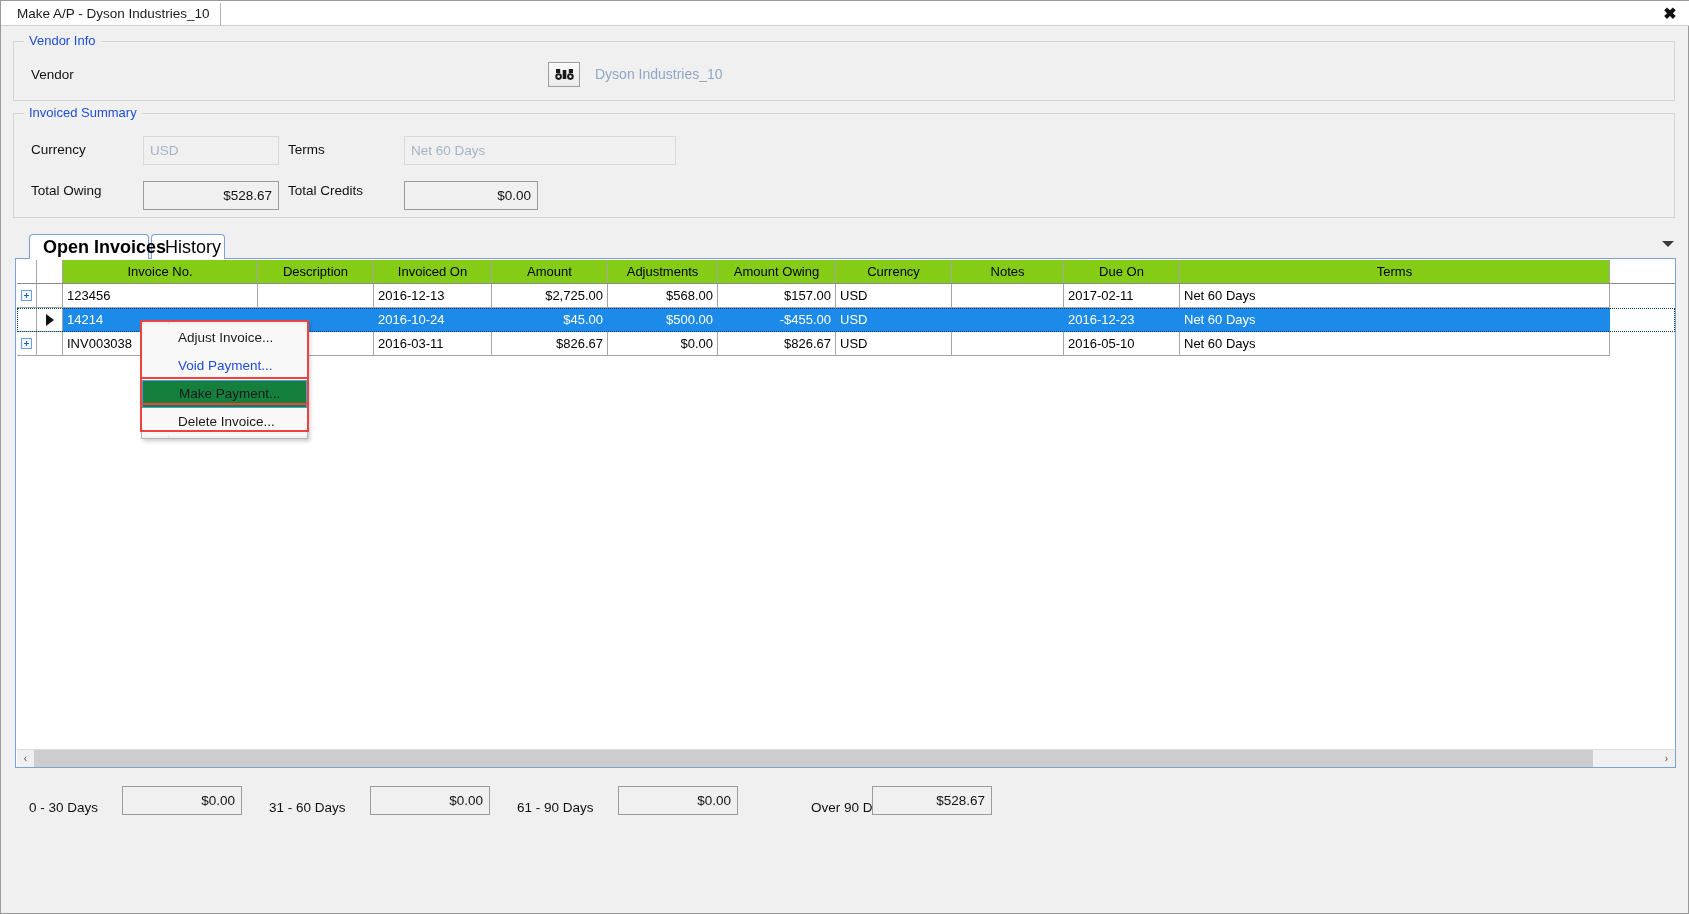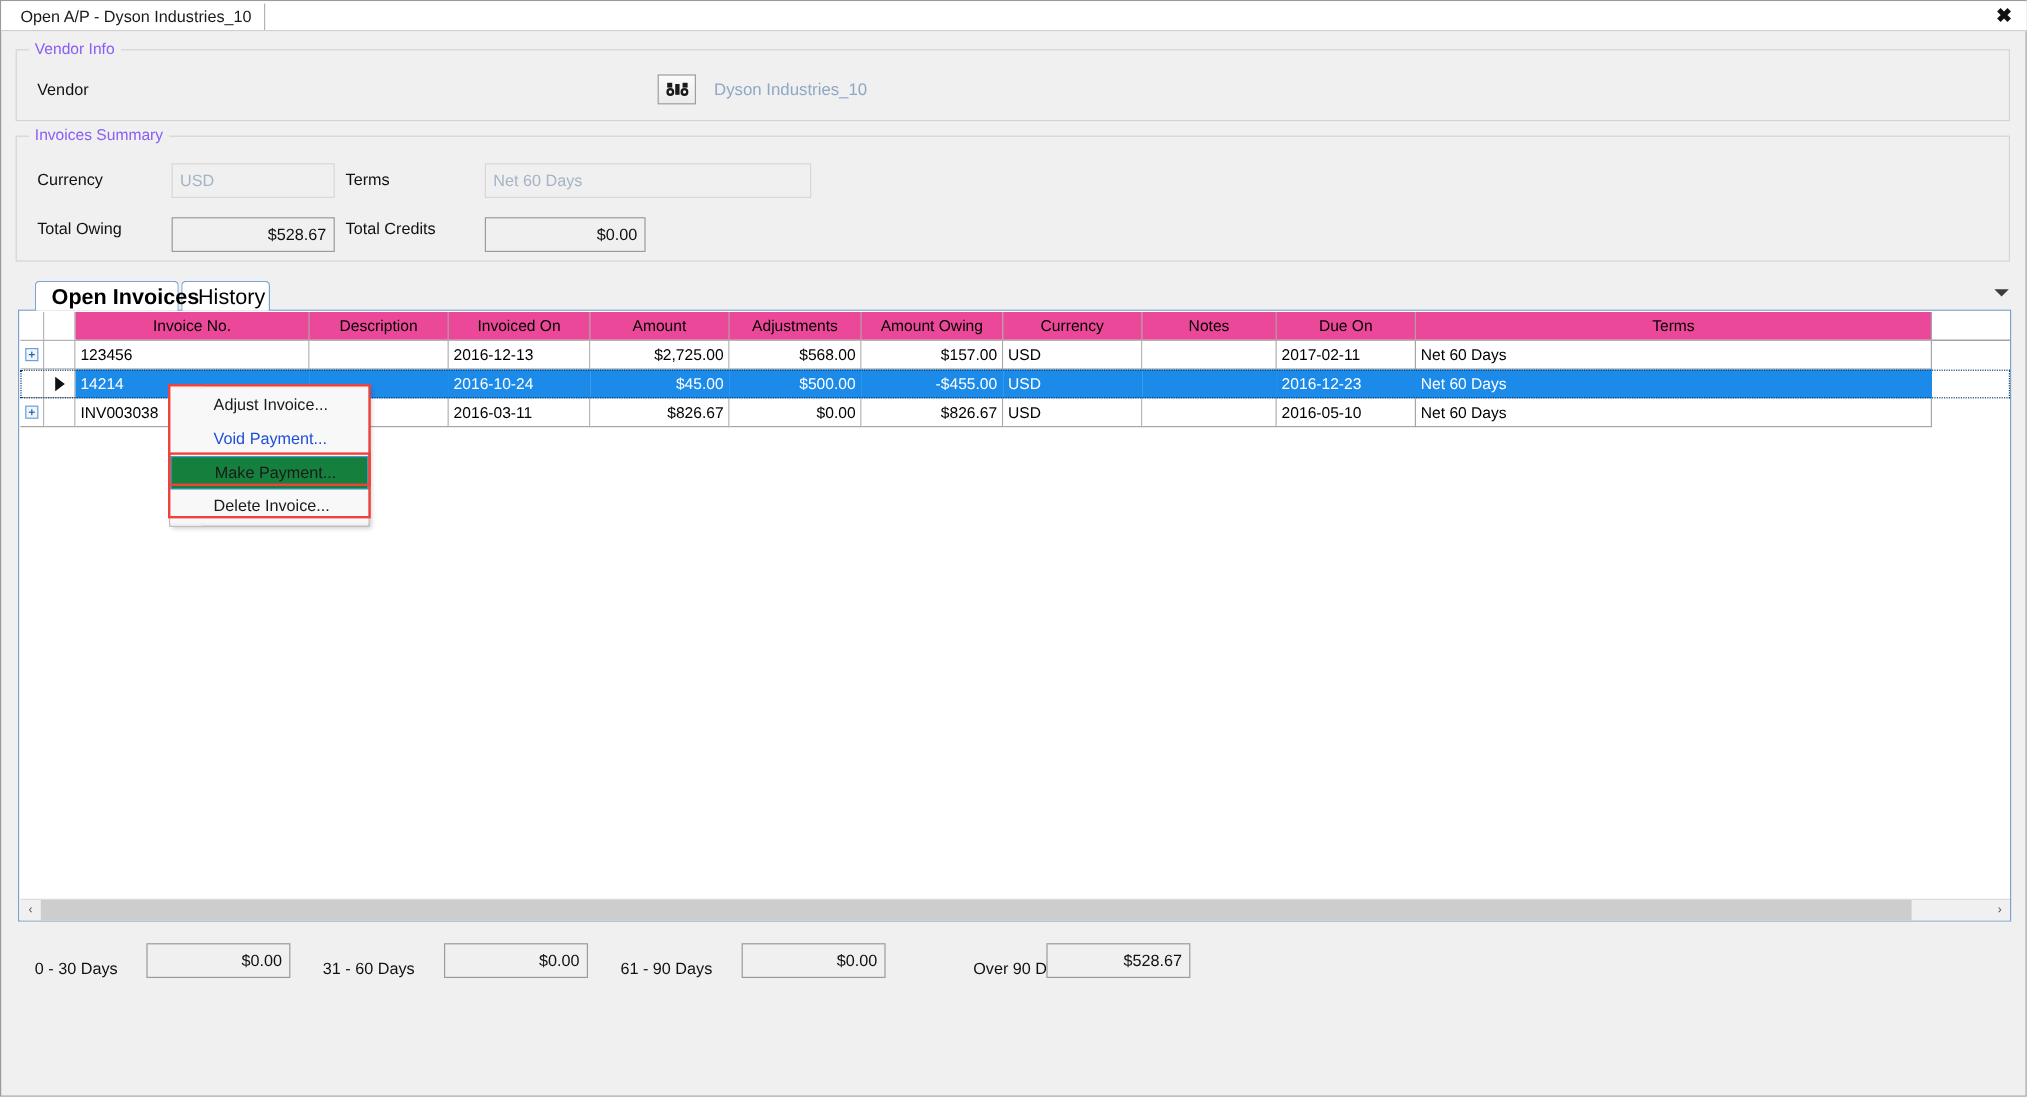--- a/index.html
+++ b/index.html
@@ -50,21 +50,21 @@
     position: absolute;
     border: 1px solid #d4d4d4;
     background: transparent;
   }
   .group-legend {
     position: absolute;
     top: -9px; left: 10px;
     background: #f0f0f0;
     padding: 0 5px;
     font-size: 13px;
-    color: #8b5cf6;
+    color: #1d4ed8;
     white-space: nowrap;
   }
   .fieldlabel {
     position: absolute;
     font-size: 13.5px;
     color: #111;
     white-space: nowrap;
   }
 
   
@@ -176,21 +176,21 @@
   .cell {
     border-right: 1px solid #a5a5a5;
     font-size: 13px;
     display: flex; align-items: center;
     padding: 0 4px;
     overflow: hidden; white-space: nowrap;
     background: #ffffff;
   }
   .grid-head .cell {
     justify-content: center;
-    background: #ec4899;
+    background: #84cc16;
     border-right: 1px solid #a5a5a5;
     text-align: right;
   }
   .body-row .cell { border-bottom: 1px solid #a5a5a5; }
   .c-right { justify-content: flex-end; }
   .c-left  { justify-content: flex-start; }
   .c-center{ justify-content: center; }
 
   .row-sel .cell {
     background: #1b8ae8;
@@ -305,21 +305,21 @@
     white-space: nowrap;
   }
 </style>
 </head>
 <body>
 
 <div class="window">
 
   <div class="titlebar">
     <div class="doc-tab">
-      <span>Open A/P - Dyson Industries_10</span>
+      <span>Make A/P - Dyson Industries_10</span>
     </div>
     <div class="close-x">✖</div>
   </div>
 
   <div class="groupbox" style="left:12px; top:40px; width:1662px; height:60px;">
     <div class="group-legend">Vendor Info</div>
   </div>
 
   <div class="fieldlabel" style="left:30px; top:66px;">Vendor</div>
 
@@ -332,21 +332,21 @@
       <circle cx="3.6" cy="8.6" r="3.3" fill="#1a1a1a"></circle>
       <circle cx="15.4" cy="8.6" r="3.3" fill="#1a1a1a"></circle>
       <circle cx="3.6" cy="8.6" r="1.3" fill="#ffffff"></circle>
       <circle cx="15.4" cy="8.6" r="1.3" fill="#ffffff"></circle>
     </svg>
   </div>
 
   <div class="muted-text" style="left:594px; top:65px;">Dyson Industries_10</div>
 
   <div class="groupbox" style="left:12px; top:112px; width:1662px; height:105px;">
-    <div class="group-legend">Invoices Summary</div>
+    <div class="group-legend">Invoiced Summary</div>
   </div>
 
   <div class="fieldlabel" style="left:30px; top:141px;">Currency</div>
   <div class="textbox readonly" style="left:142px; top:135px; width:136px; height:29px;">
     <span>USD</span>
   </div>
 
   <div class="fieldlabel" style="left:287px; top:141px;">Terms</div>
   <div class="textbox readonly" style="left:403px; top:135px; width:272px; height:29px;">
     <span>Net 60 Days</span>

